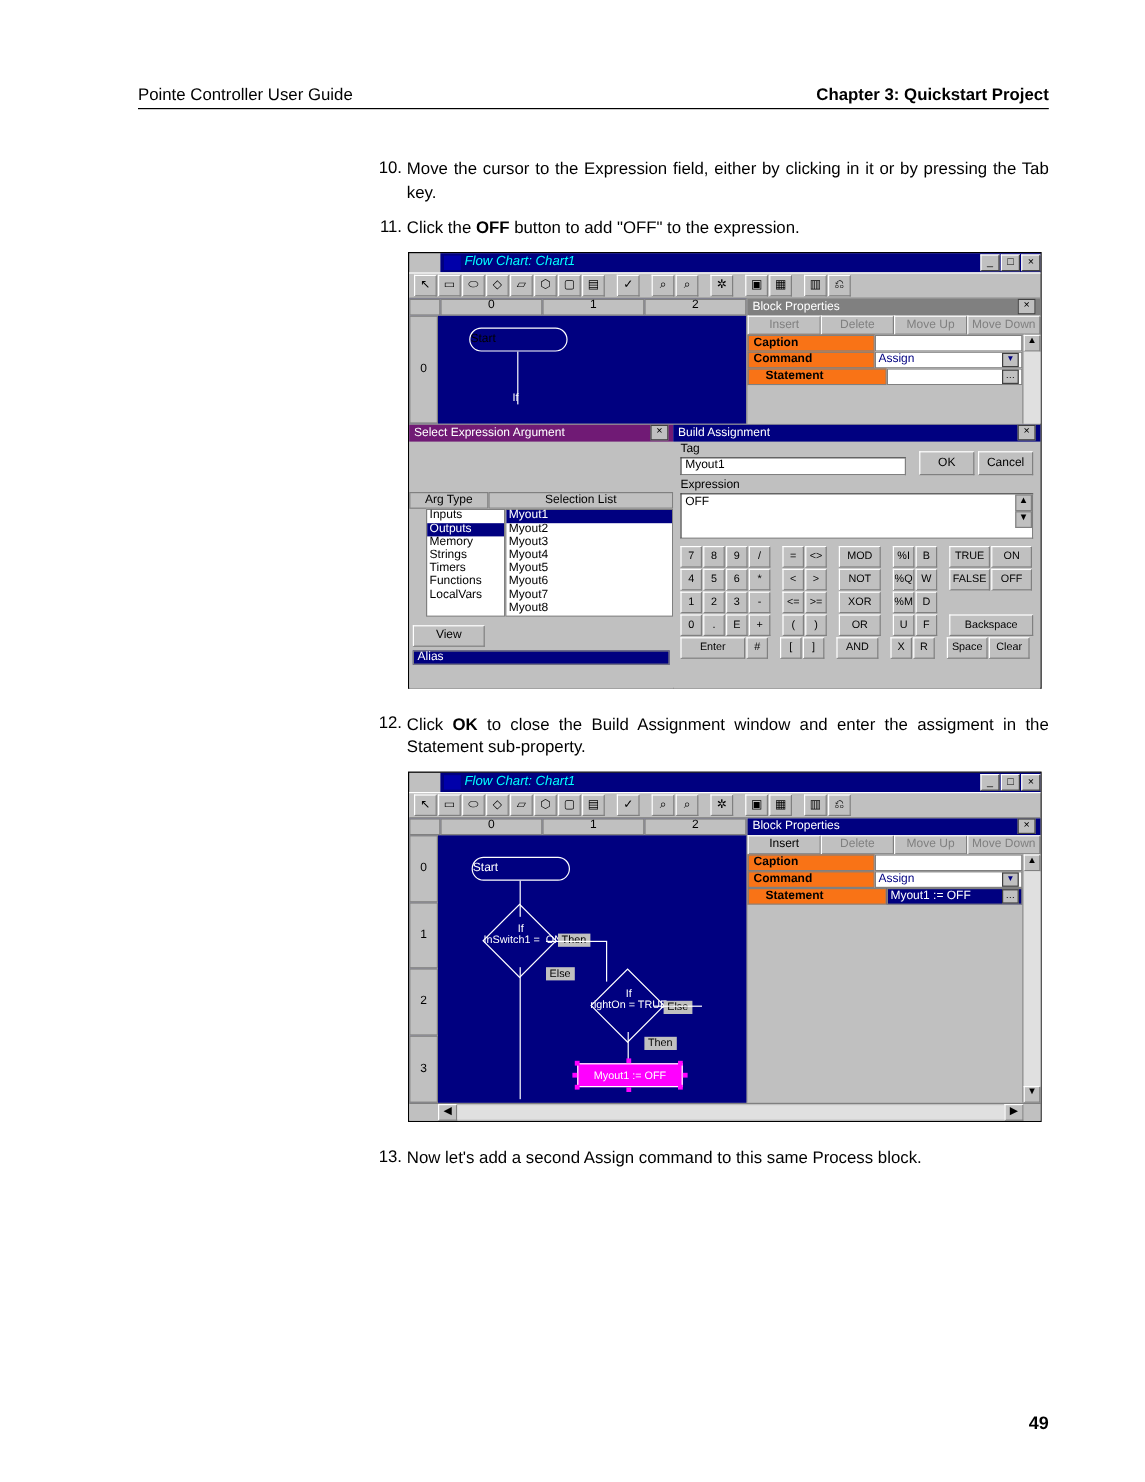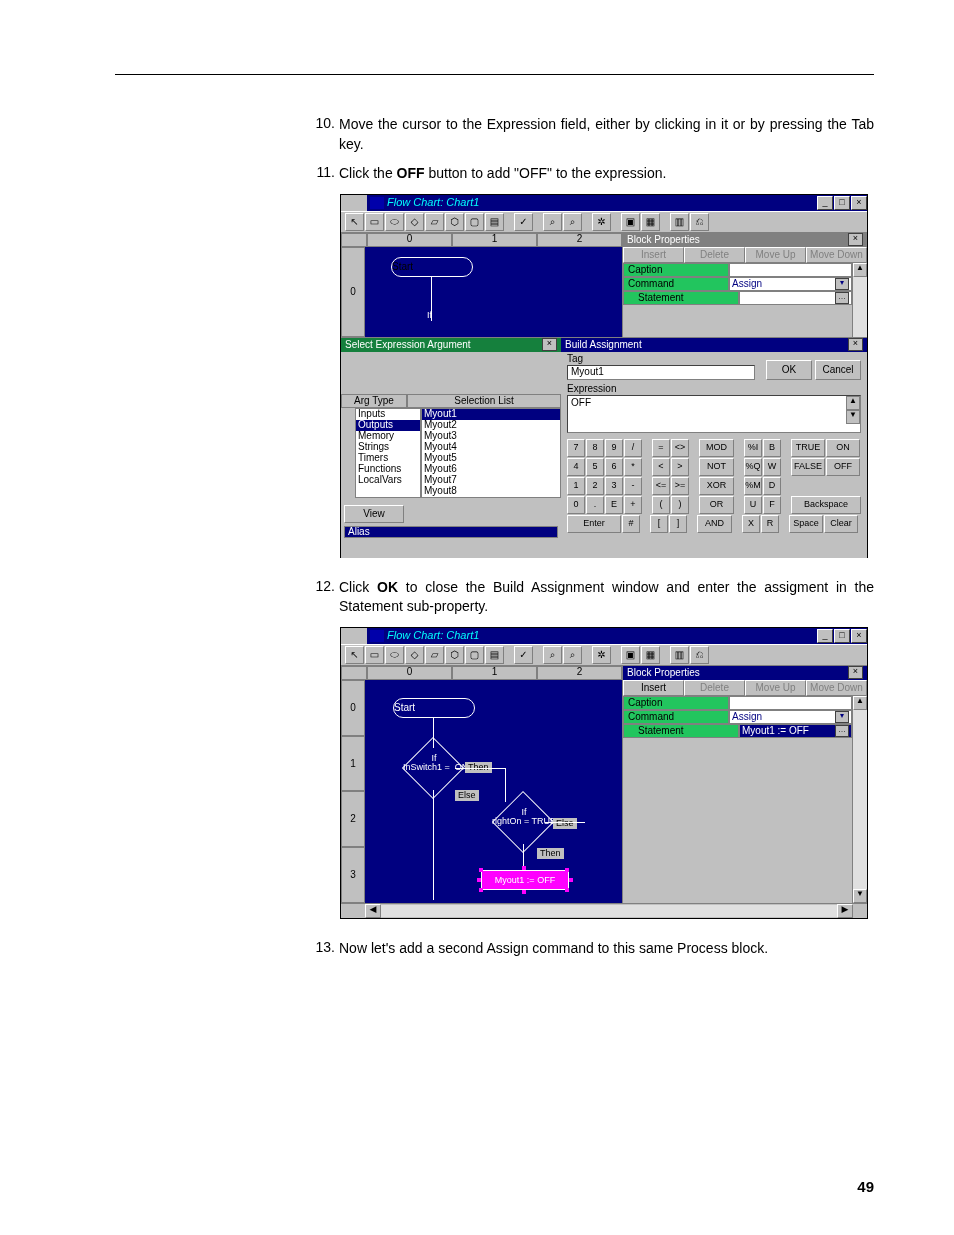--- a/index.html
+++ b/index.html
@@ -94,21 +94,21 @@
   
   .side-panel { width: 244px; background:#c0c0c0; border-left:1px solid #808080; display:flex; flex-direction:column;}
   .bp-title { height:14px; background:#000080; color:#fff; font-size:10px; display:flex; align-items:center; padding:0 4px; }
   .bp-title.dis { background:#808080; }
   .bp-title .xb { margin-left:auto; width:13px; height:11px; background:#c0c0c0; color:#000; text-align:center; border:1px solid #404040; font-size:9px;}
   .bp-btnrow { height:16px; display:flex; }
   .bp-btn { flex:1; border:1px solid #fff; border-right-color:#808080; border-bottom-color:#808080; text-align:center; font-size:10px; display:flex; align-items:center; justify-content:center;}
   .bp-btn.dis { color:#808080; }
   .bp-grid { display:flex; flex-direction:column; }
   .bp-row { display:flex; height:14px; }
-  .bp-lbl { width:100px; padding-left:4px; font-size:10px; border:1px solid #808080; background:#22c55e; display:flex; align-items:center;}
+  .bp-lbl { width:100px; padding-left:4px; font-size:10px; border:1px solid #808080; background:#f97316; display:flex; align-items:center;font-weight:bold;}
   .bp-lbl.ind { padding-left:14px; }
   .bp-val { flex:1; background:#fff; border:1px solid #808080; font-size:10px; display:flex; align-items:center; padding:0 2px;}
   .bp-val.hl { background:#000080; color:#fff; }
   .bp-val .dd { margin-left:auto; width:12px; height:10px; background:#c0c0c0; border:1px solid #404040; text-align:center; font-size:8px;}
   .bp-vscroll { width:14px; background:#c0c0c0; border-left:1px solid #808080; display:flex; flex-direction:column;}
   .bp-vscroll .vb { height:12px; border:1px solid #fff; border-right-color:#808080; border-bottom-color:#808080; text-align:center; font-size:8px;}
   .bp-vscroll .vtrk { flex:1; background:#e0e0e0; }
 
   
   .sea-panel { background:#c0c0c0; display:flex; flex-direction:column;}
@@ -154,20 +154,24 @@
   .key.xxl { width:68px; }
   .ksp { width:8px; }
 
   
   .panels-row { display:flex; height:220px; border-top:1px solid #808080;}
 </style>
 </head>
 <body>
 
 <div class="page">
+  <div class="header-row">
+    <div>Pointe Controller User Guide</div>
+    <div class="right">Chapter 3: Quickstart Project</div>
+  </div>
   <div class="rule"></div>
 
   <div class="step">
     <div class="num">10.</div>
     <div class="body">Move the cursor to the Expression field, either by clicking in it or by pressing the Tab key.</div>
   </div>
 
   <div class="step">
     <div class="num">11.</div>
     <div class="body">
@@ -260,21 +264,21 @@
             <div class="vb">▲</div>
             <div class="vtrk"></div>
           </div>
         </div>
       </div>
     </div>
 
     <div class="panels-row">
 
       <div class="sea-panel" style="width:224px;">
-        <div class="bp-title" style="background:#15803d;">
+        <div class="bp-title" style="background:#701a75;">
           <span>Select Expression Argument</span>
           <div class="xb">×</div>
         </div>
         <div class="sea-cols">
           <div class="sea-ch">Arg Type</div>
           <div class="sea-ch wide">Selection List</div>
         </div>
         <div class="sea-body" style="height:90px;">
           <div class="sea-left">
             <div>Inputs</div>

